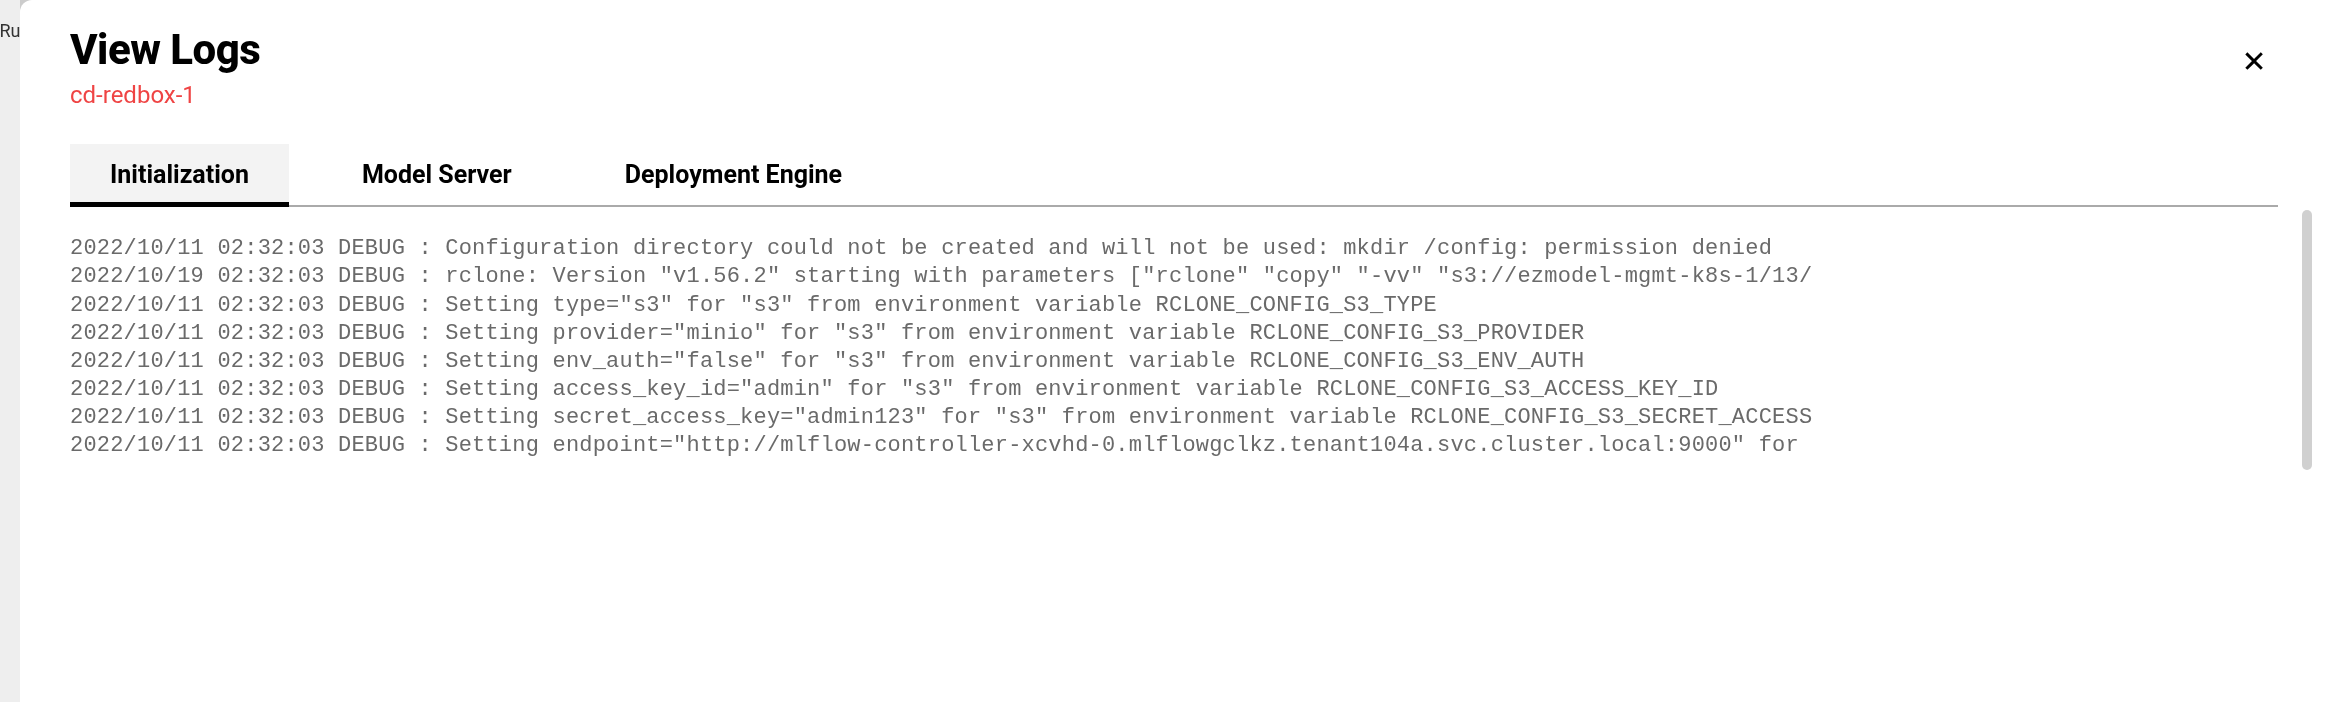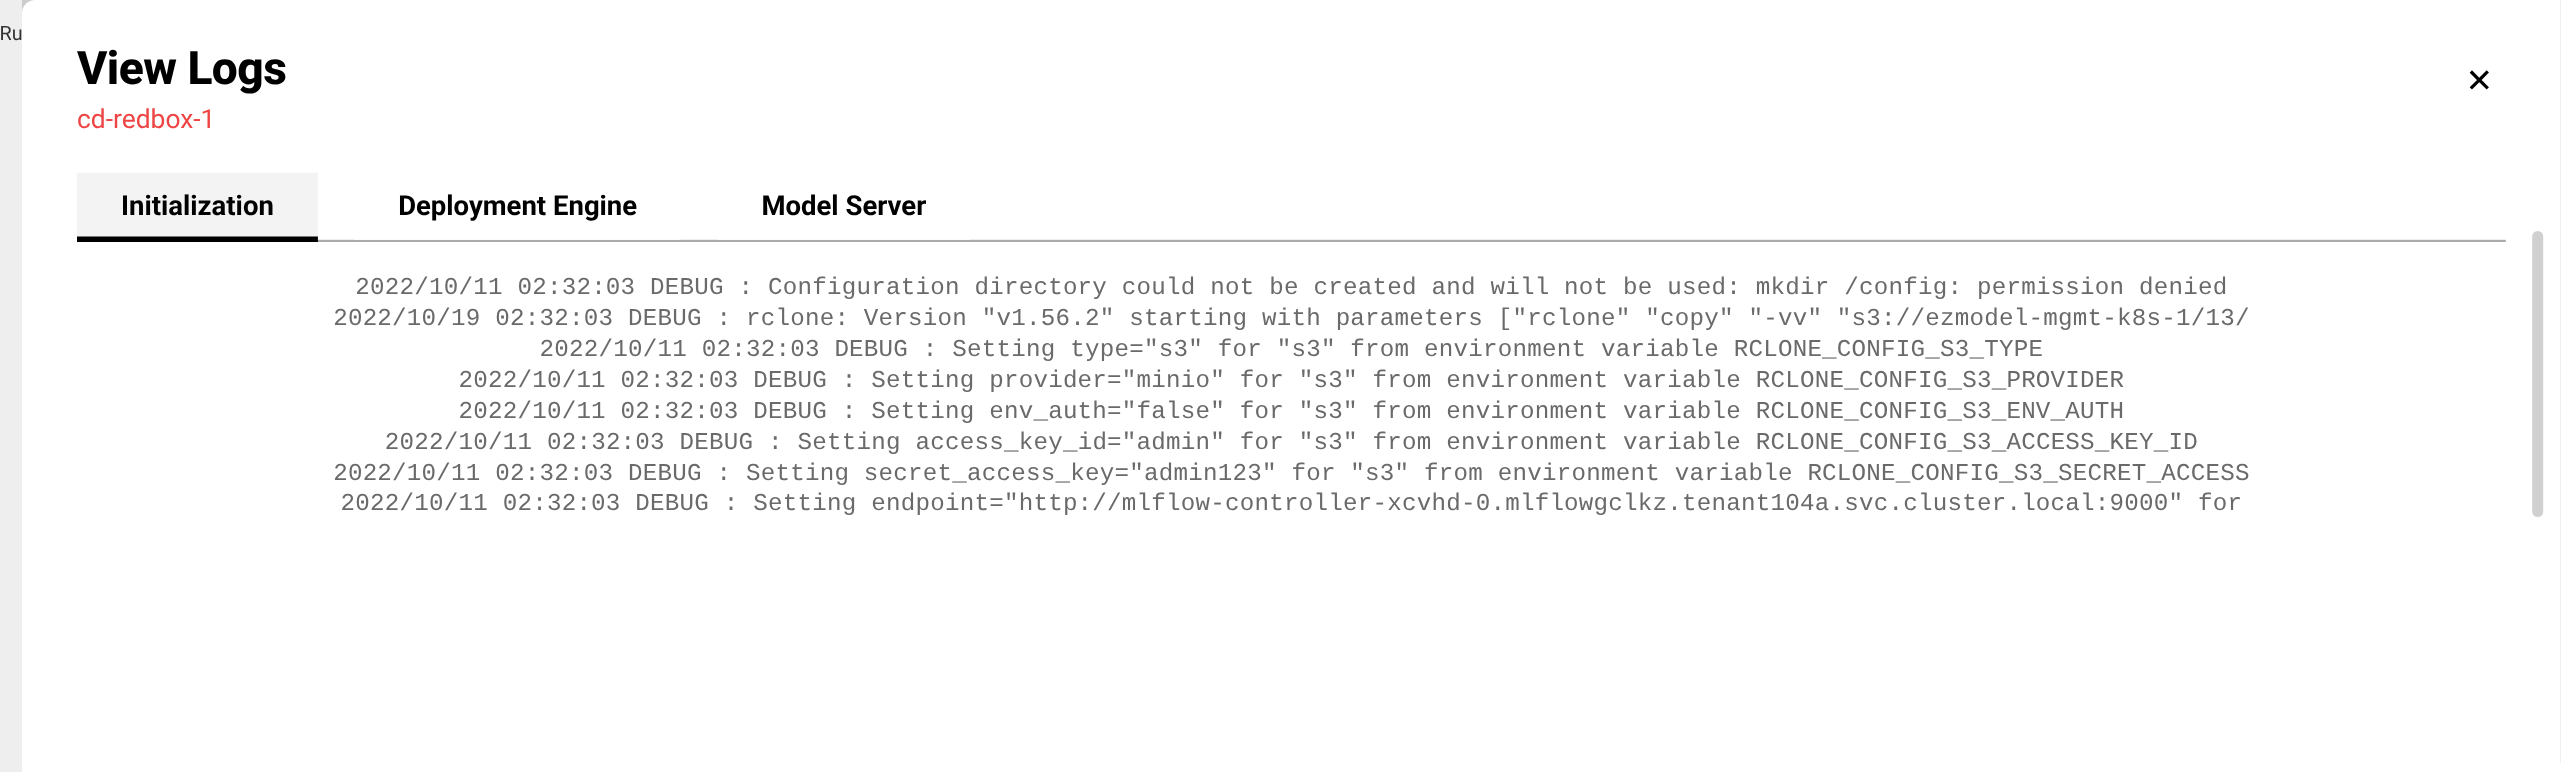--- a/index.html
+++ b/index.html
@@ -31,21 +31,21 @@
       font-size: 18px;
     }
     .modal {
       position: absolute;
       left: 20px;
       top: 0;
       right: 0;
       bottom: 0;
       background: #fff;
       border-radius: 12px 0 0 0;
-      padding: 40px 50px 0 50px;
+      padding: 27px 50px 0 50px;
       display: flex;
       flex-direction: column;
       overflow: hidden;
     }
     .modal-header {
       display: flex;
       justify-content: space-between;
       align-items: flex-start;
       margin-bottom: 35px;
     }
@@ -109,21 +109,20 @@
       flex: 1;
       position: relative;
     }
     .log-line {
       font-family: "Courier New", Courier, monospace;
       font-size: 22px;
       color: #6a6a6a;
       white-space: nowrap;
       line-height: 1.28;
       letter-spacing: 0.2px;
-      text-align: center;
     }
     .scrollbar-track {
       position: absolute;
       right: 16px;
       top: 210px;
       width: 10px;
       height: 260px;
       background: #d0d0d0;
       border-radius: 5px;
     }
@@ -144,24 +143,24 @@
     <div class="close-btn">
       <span>✕</span>
     </div>
   </div>
 
   <div class="tabs">
     <div class="tab active">
       <span>Initialization</span>
     </div>
     <div class="tab">
-      <span>Deployment Engine</span>
+      <span>Model Server</span>
     </div>
     <div class="tab">
-      <span>Model Server</span>
+      <span>Deployment Engine</span>
     </div>
   </div>
 
   <div class="log-container">
     <div class="log-line">2022/10/11 02:32:03 DEBUG : Configuration directory could not be created and will not be used: mkdir /config: permission denied</div>
     <div class="log-line">2022/10/19 02:32:03 DEBUG : rclone: Version "v1.56.2" starting with parameters ["rclone" "copy" "-vv" "s3://ezmodel-mgmt-k8s-1/13/</div>
     <div class="log-line">2022/10/11 02:32:03 DEBUG : Setting type="s3" for "s3" from environment variable RCLONE_CONFIG_S3_TYPE</div>
     <div class="log-line">2022/10/11 02:32:03 DEBUG : Setting provider="minio" for "s3" from environment variable RCLONE_CONFIG_S3_PROVIDER</div>
     <div class="log-line">2022/10/11 02:32:03 DEBUG : Setting env_auth="false" for "s3" from environment variable RCLONE_CONFIG_S3_ENV_AUTH</div>
     <div class="log-line">2022/10/11 02:32:03 DEBUG : Setting access_key_id="admin" for "s3" from environment variable RCLONE_CONFIG_S3_ACCESS_KEY_ID</div>

